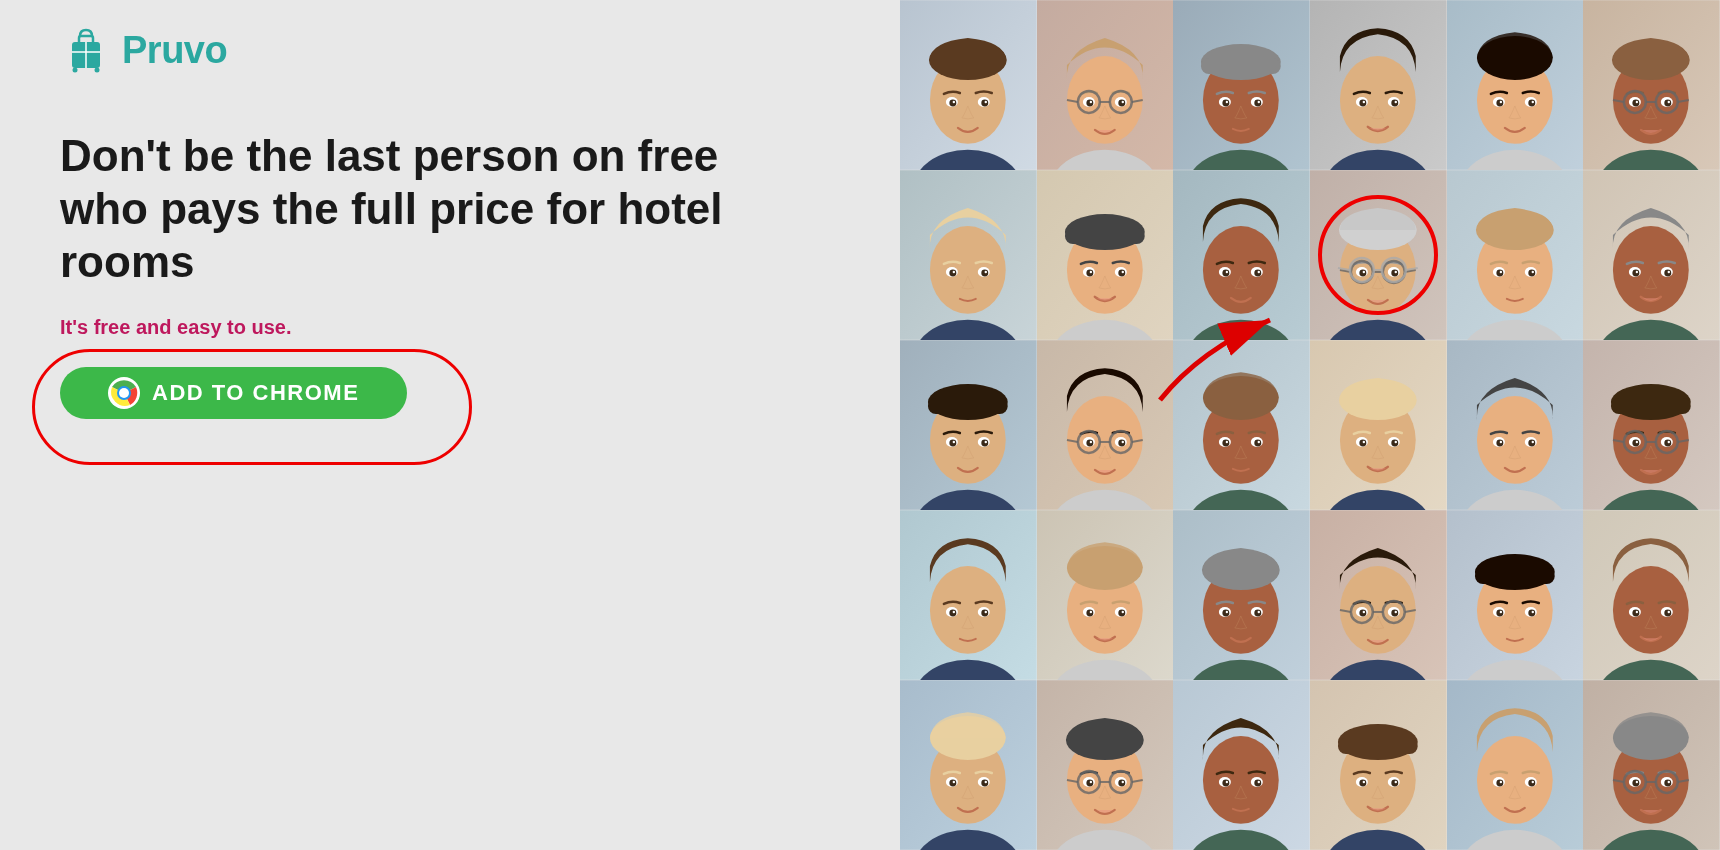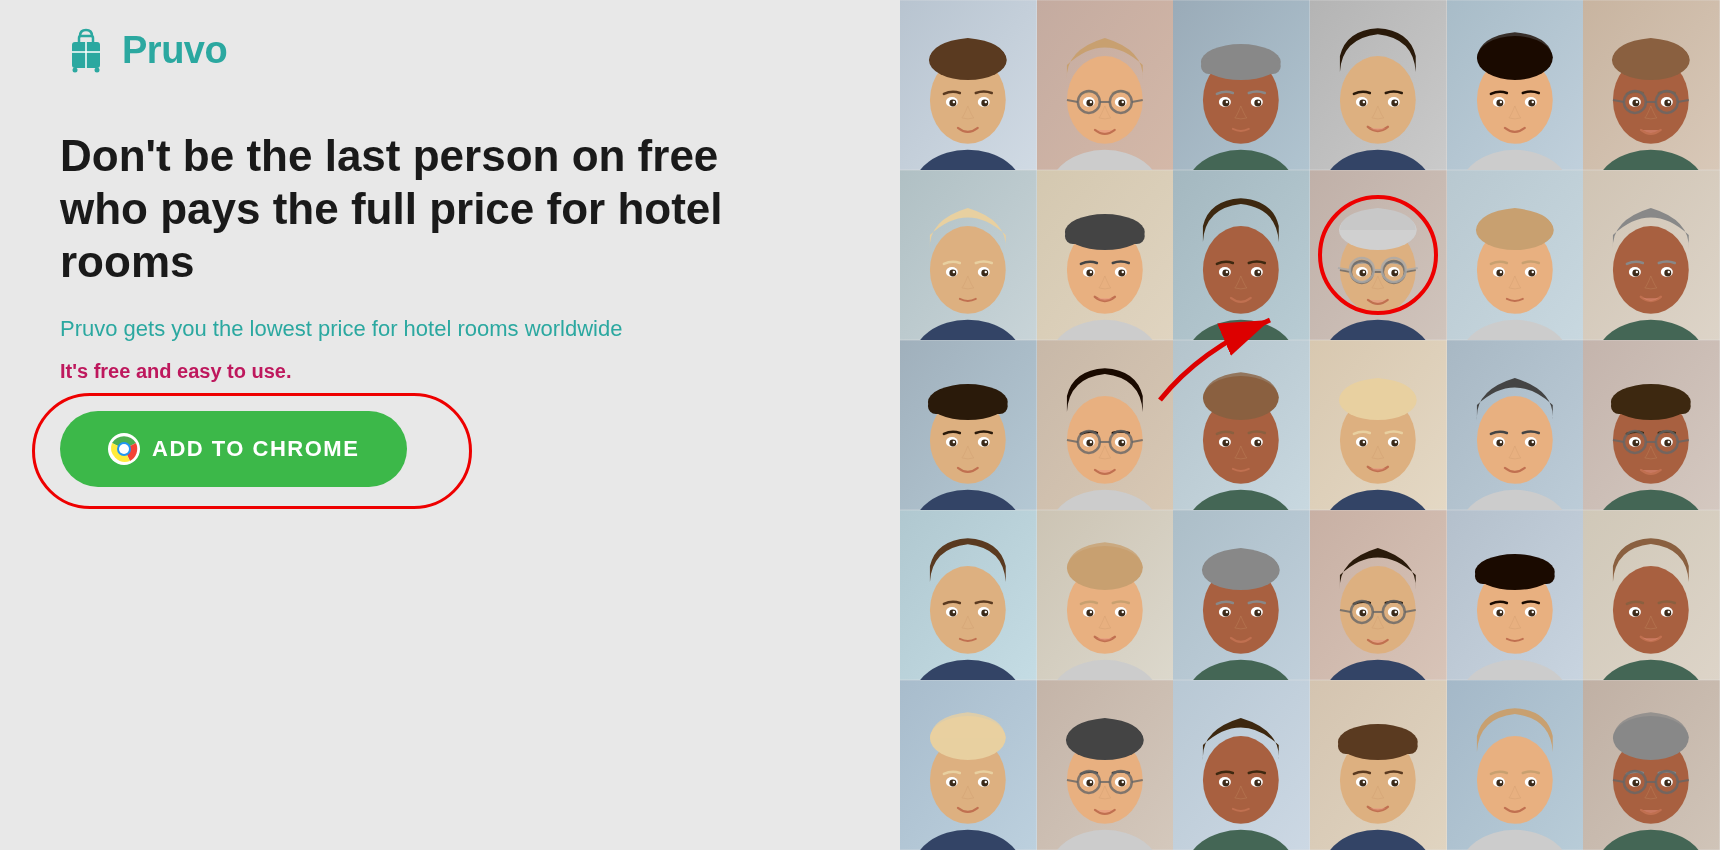--- a/index.html
+++ b/index.html
@@ -104,21 +104,21 @@
       display: flex;
       align-items: center;
       gap: 12px;
       background: #3cb849;
       color: #fff;
       font-size: 22px;
       font-weight: 700;
       letter-spacing: 1.5px;
       border: none;
       border-radius: 40px;
-      padding: 22px 48px;
+      padding: 10px 48px;
       cursor: pointer;
       position: relative;
       z-index: 3;
     }
 
     .disclaimer {
       font-size: 13px;
       color: #888;
       margin-top: 28px;
       max-width: 460px;
@@ -181,21 +181,20 @@
     </svg>
     <span class="logo-text">Pruvo</span>
   </div>
   <nav>
     <a class="nav-link">HOW IT WORKS</a>
   </nav>
 </header>
 
 <main class="left-content">
   <h1 class="main-headline">Don't be the last person on free who pays the full price for hotel rooms</h1>
-  <p class="sub-headline">Pruvo gets you the lowest price for hotel rooms worldwide</p>
   <p class="free-text">It's free and easy to use.</p>
 
   <div class="cta-area">
     
     <div class="red-oval"></div>
 
     <button class="add-to-chrome-btn">
 
       <svg class="chrome-svg" viewBox="0 0 32 32">
         <circle cx="16" cy="16" r="16" fill="#fff"></circle>

